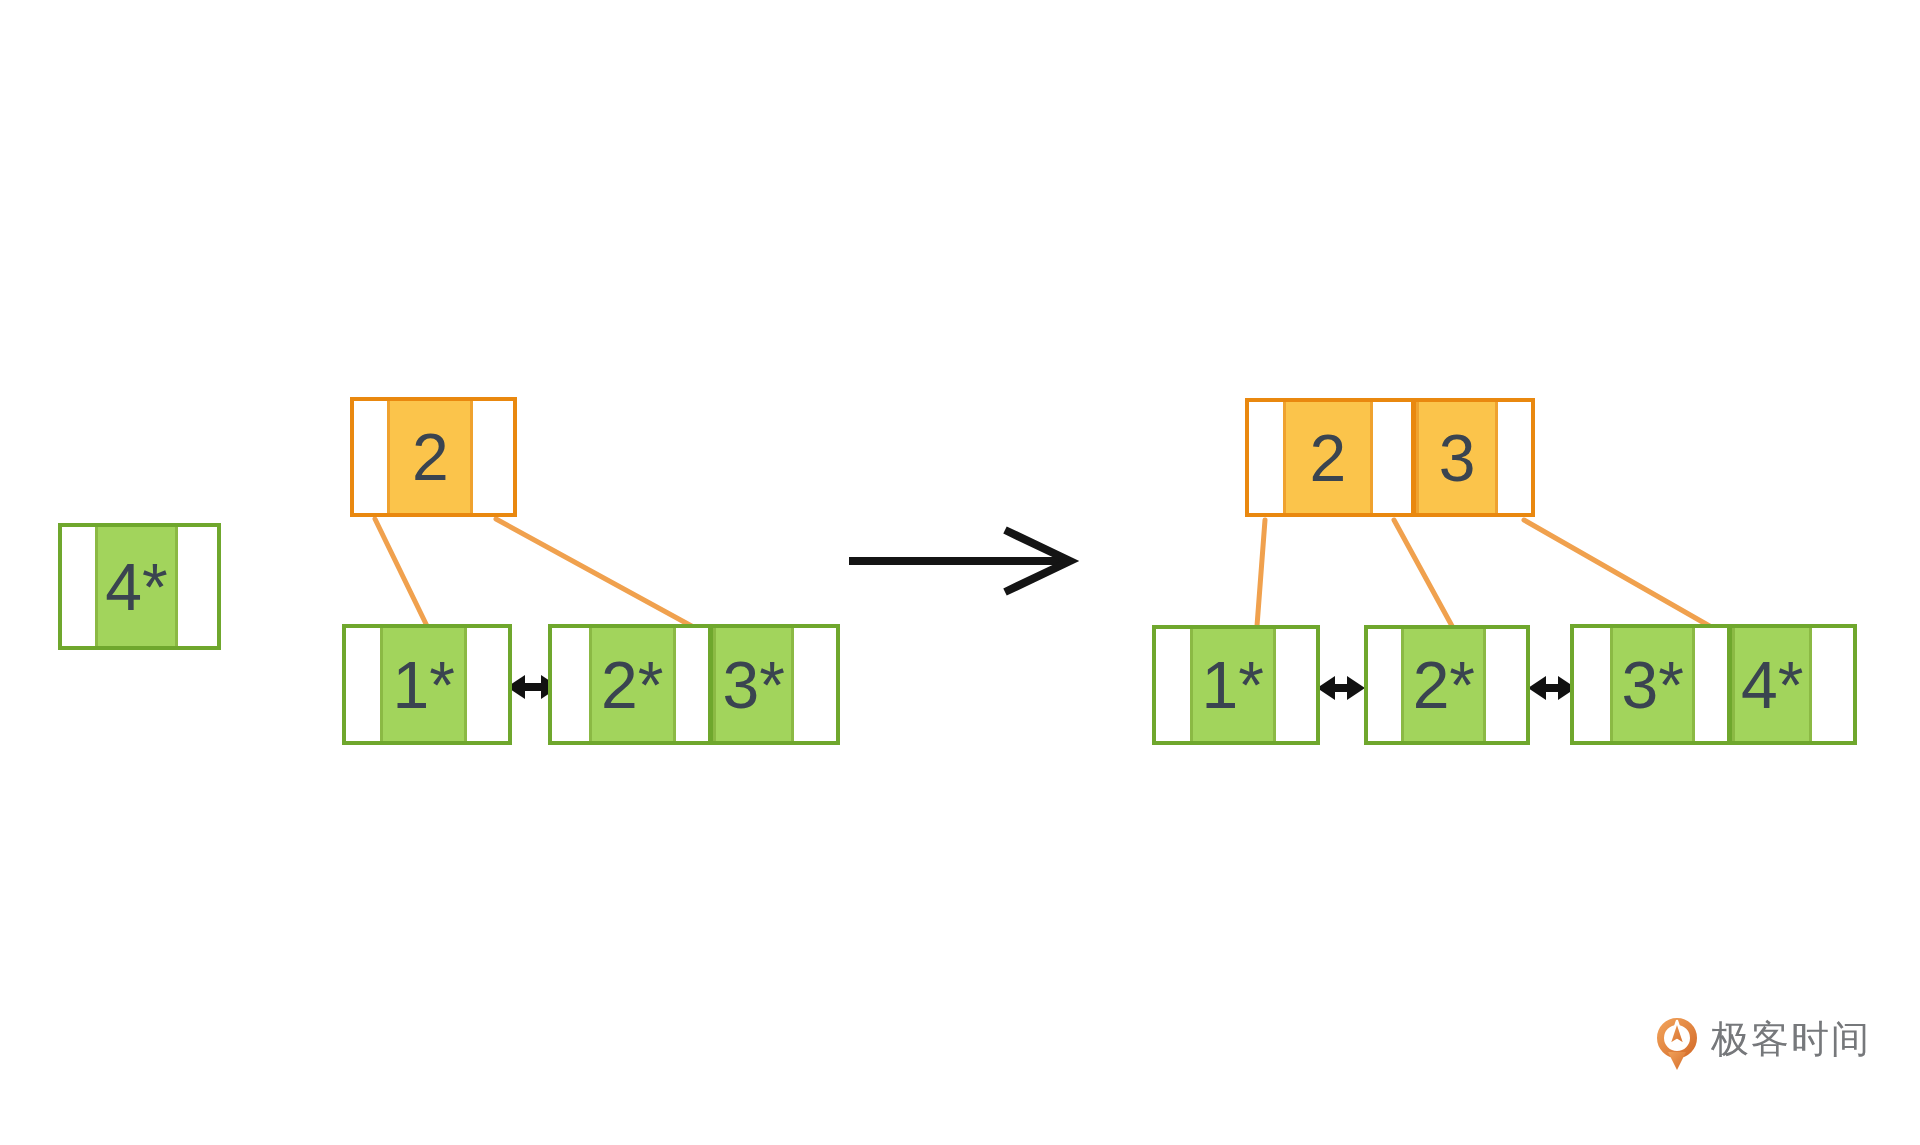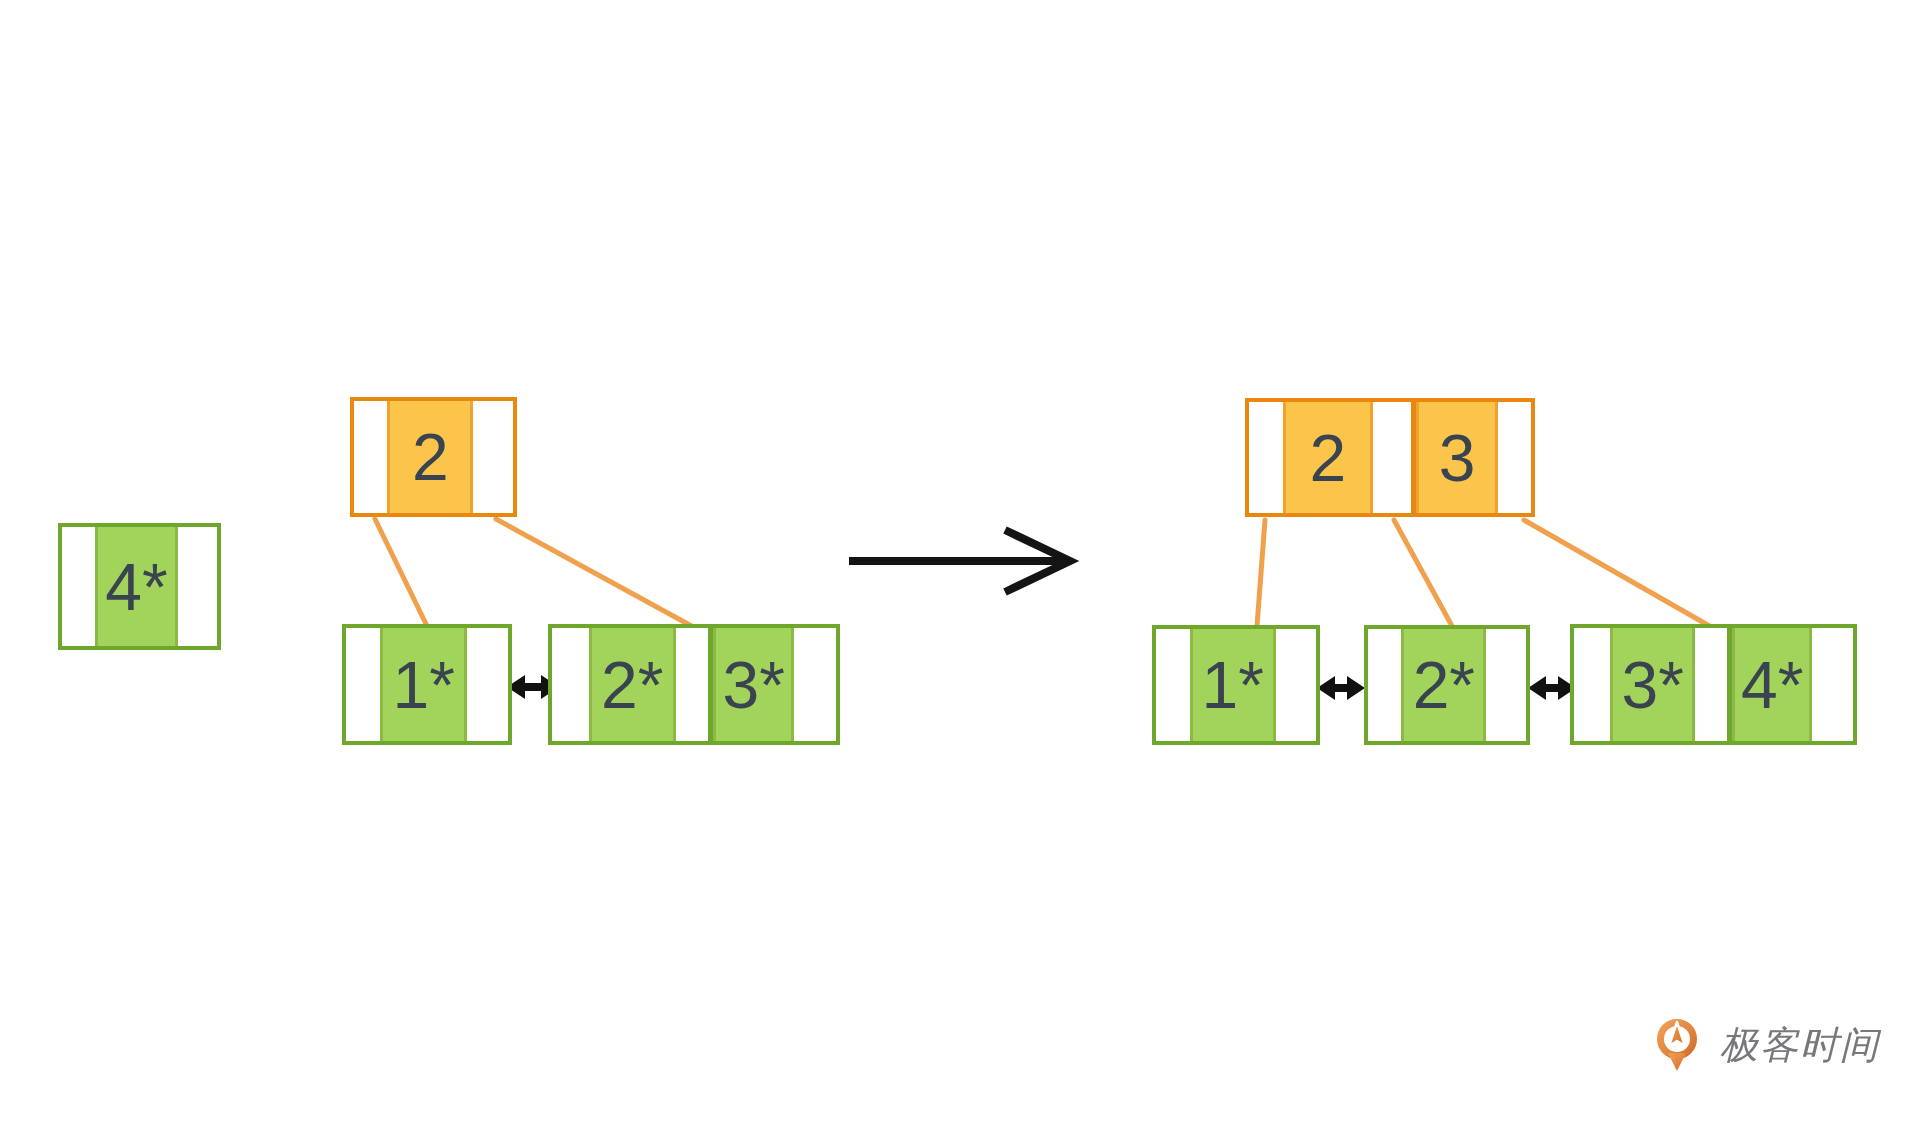--- a/index.html
+++ b/index.html
@@ -69,23 +69,22 @@
   .r-d2 { flex: 0 0 13.5%; }
   .r-dc2{ flex: 0 0 29%; }
 
   
   .logo {
     position: absolute;
     left: 1652px;
     top: 1014px;
     height: 62px;
     display: flex;
-    align-items: center;
-    gap: 18px;
-    font-style: italic;
+    align-items: flex-start;
+    gap: 9px;
   }
   .logo-text {
     font-size: 38px;
     color: #76787B;
     letter-spacing: 2px;
     white-space: nowrap;
   }
 </style>
 </head>
 <body>

